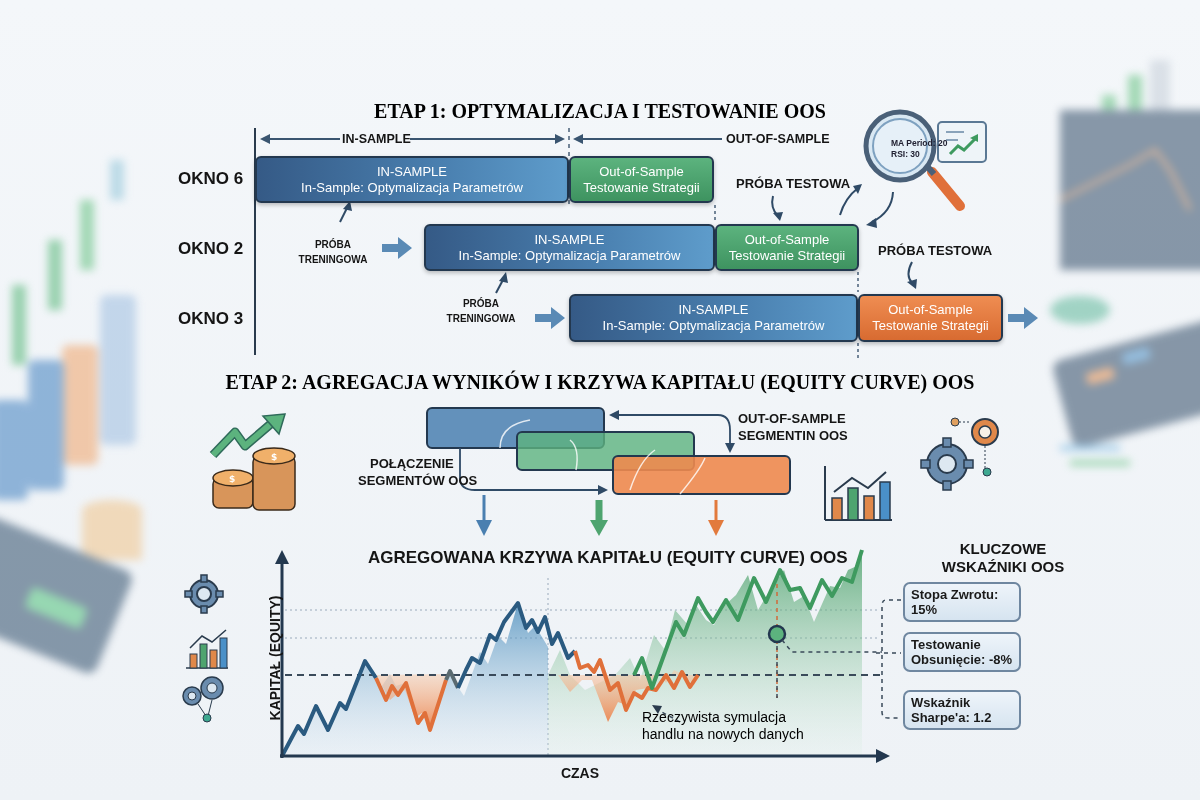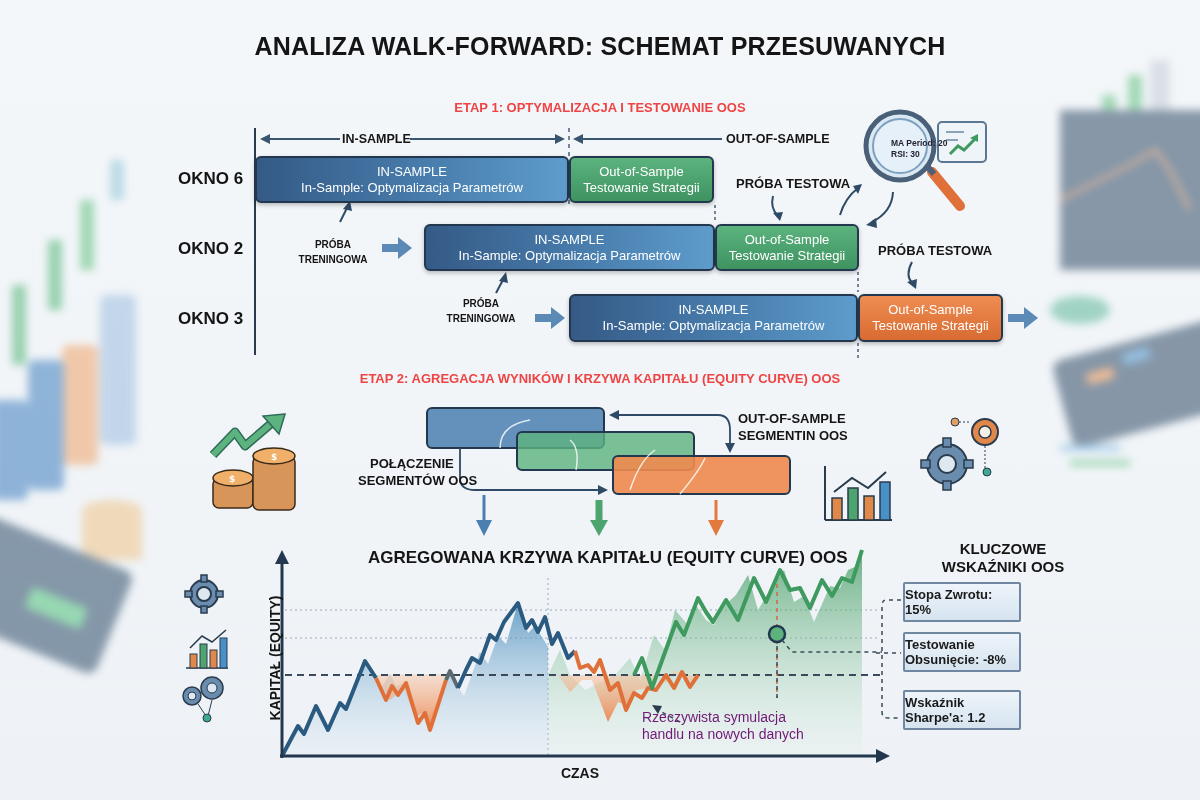--- a/index.html
+++ b/index.html
@@ -14,42 +14,42 @@
   
   .bg-deco { position: absolute; filter: blur(4px); opacity: 0.55; }
 
   .title {
     position: absolute; left: 0; width: 1200px; top: 30px;
     text-align: center; font-weight: 700; font-size: 25px; line-height: 33px;
     letter-spacing: 0.2px; color: #151515;
   }
   .stage-title {
     position: absolute; left: 0; width: 1200px; text-align: center;
-    font-weight: 700; font-size: 13px; color: #ef4444;
+    font-weight: 700; font-size: 20px; color: #000000; font-family: Liberation Serif, serif;
   }
   .lbl { position: absolute; font-weight: 700; color: #151515; }
   .okno { font-size: 17px; }
   .small-caps { font-size: 10px; text-align: center; line-height: 15px; }
 
   .box {
     position: absolute; border: 2px solid #23384f; border-radius: 6px;
     color: #fff; text-align: center; font-size: 13px; line-height: 16px;
     display: flex; flex-direction: column; justify-content: center;
     box-shadow: 0 2px 4px rgba(0,0,0,0.25);
   }
   .box.is { background: linear-gradient(90deg, #355a86 0%, #4a80b0 60%, #5e9ccb 100%); }
   .box.oos-g { background: linear-gradient(180deg, #5cb37e 0%, #3e9360 100%); }
   .box.oos-o { background: linear-gradient(180deg, #ef8d52 0%, #d86b31 100%); }
   .box span { display: block; }
 
   .metric {
     position: absolute; left: 903px; width: 118px;
-    border: 2px solid #6f87a0; border-radius: 2px;
+    border: 2px solid #6f87a0; border-radius: 7px;
     background: linear-gradient(180deg, #eef4fa, #d6e4f0);
-    font-size: 13px; font-weight: 700; color: #1a1a1a; padding: 3px 0; line-height: 15px;
+    font-size: 13px; font-weight: 700; color: #1a1a1a; padding: 3px 6px; line-height: 15px;
   }
   svg { position: absolute; overflow: visible; }
 </style>
 </head>
 <body>
 
 <div class="bg-deco" style="left:0;top:120px;width:160px;height:680px;">
   <svg width="160" height="680">
     <rect x="110" y="40" width="14" height="40" fill="#8fc4d8"></rect>
     <rect x="80" y="80" width="14" height="70" fill="#5fbf7c"></rect>
@@ -77,21 +77,20 @@
     <ellipse cx="40" cy="310" rx="30" ry="14" fill="#5fb89a"></ellipse>
     <rect x="20" y="340" width="170" height="90" rx="10" fill="#2f4a66" transform="rotate(-15 100 385)"></rect>
     <rect x="50" y="360" width="28" height="12" rx="3" fill="#e08a4a" transform="rotate(-15 100 385)"></rect>
     <rect x="90" y="350" width="28" height="12" rx="3" fill="#4a90c8" transform="rotate(-15 100 385)"></rect>
     <rect x="20" y="445" width="60" height="6" fill="#6fb4e0"></rect>
     <rect x="30" y="460" width="60" height="6" fill="#5fbf7c"></rect>
   </svg>
 </div>
 
 <div class="title">
-  <div>ANALIZA WALK-FORWARD: SCHEMAT PRZESUWANYCH</div>
 </div>
 
 <div class="stage-title" style="top:100px;">ETAP 1: OPTYMALIZACJA I TESTOWANIE OOS</div>
 
 <svg width="1200" height="800" style="left:0;top:0;">
 
   <line x1="255" y1="128" x2="255" y2="355" stroke="#2a3b4d" stroke-width="2"></line>
 
   <line x1="262" y1="139" x2="340" y2="139" stroke="#3a5570" stroke-width="1.8"></line>
   <polygon points="260,139 270,134 270,144" fill="#3a5570"></polygon>
@@ -353,21 +352,21 @@
 
   <line x1="12" y1="218" x2="12" y2="20" stroke="#23384f" stroke-width="3"></line>
   <polygon points="12,10 5,24 19,24" fill="#23384f"></polygon>
   <line x1="10" y1="216" x2="610" y2="216" stroke="#23384f" stroke-width="3"></line>
   <polygon points="620,216 606,209 606,223" fill="#23384f"></polygon>
 </svg>
 
 <div class="lbl" style="left:190px;top:650px;width:170px;font-size:14px;transform:rotate(-90deg);transform-origin:center;text-align:center;">KAPITAŁ (EQUITY)</div>
 <div class="lbl" style="left:0;width:1160px;top:765px;text-align:center;font-size:14px;">CZAS</div>
 
-<div class="lbl" style="left:642px;top:709px;font-size:14px;font-weight:400;line-height:17px;color:#701a75;">
+<div class="lbl" style="left:642px;top:709px;font-size:14px;font-weight:400;line-height:17px;color:#000000;">
   <div>Rzeczywista symulacja</div>
   <div>handlu na nowych danych</div>
 </div>
 
 <div class="lbl" style="left:895px;top:540px;width:130px;text-align:center;font-size:15px;line-height:18px;margin-left:43px;">
   <div>KLUCZOWE</div>
   <div>WSKAŹNIKI OOS</div>
 </div>
 
 <svg width="40" height="140" style="left:876px;top:590px;">

